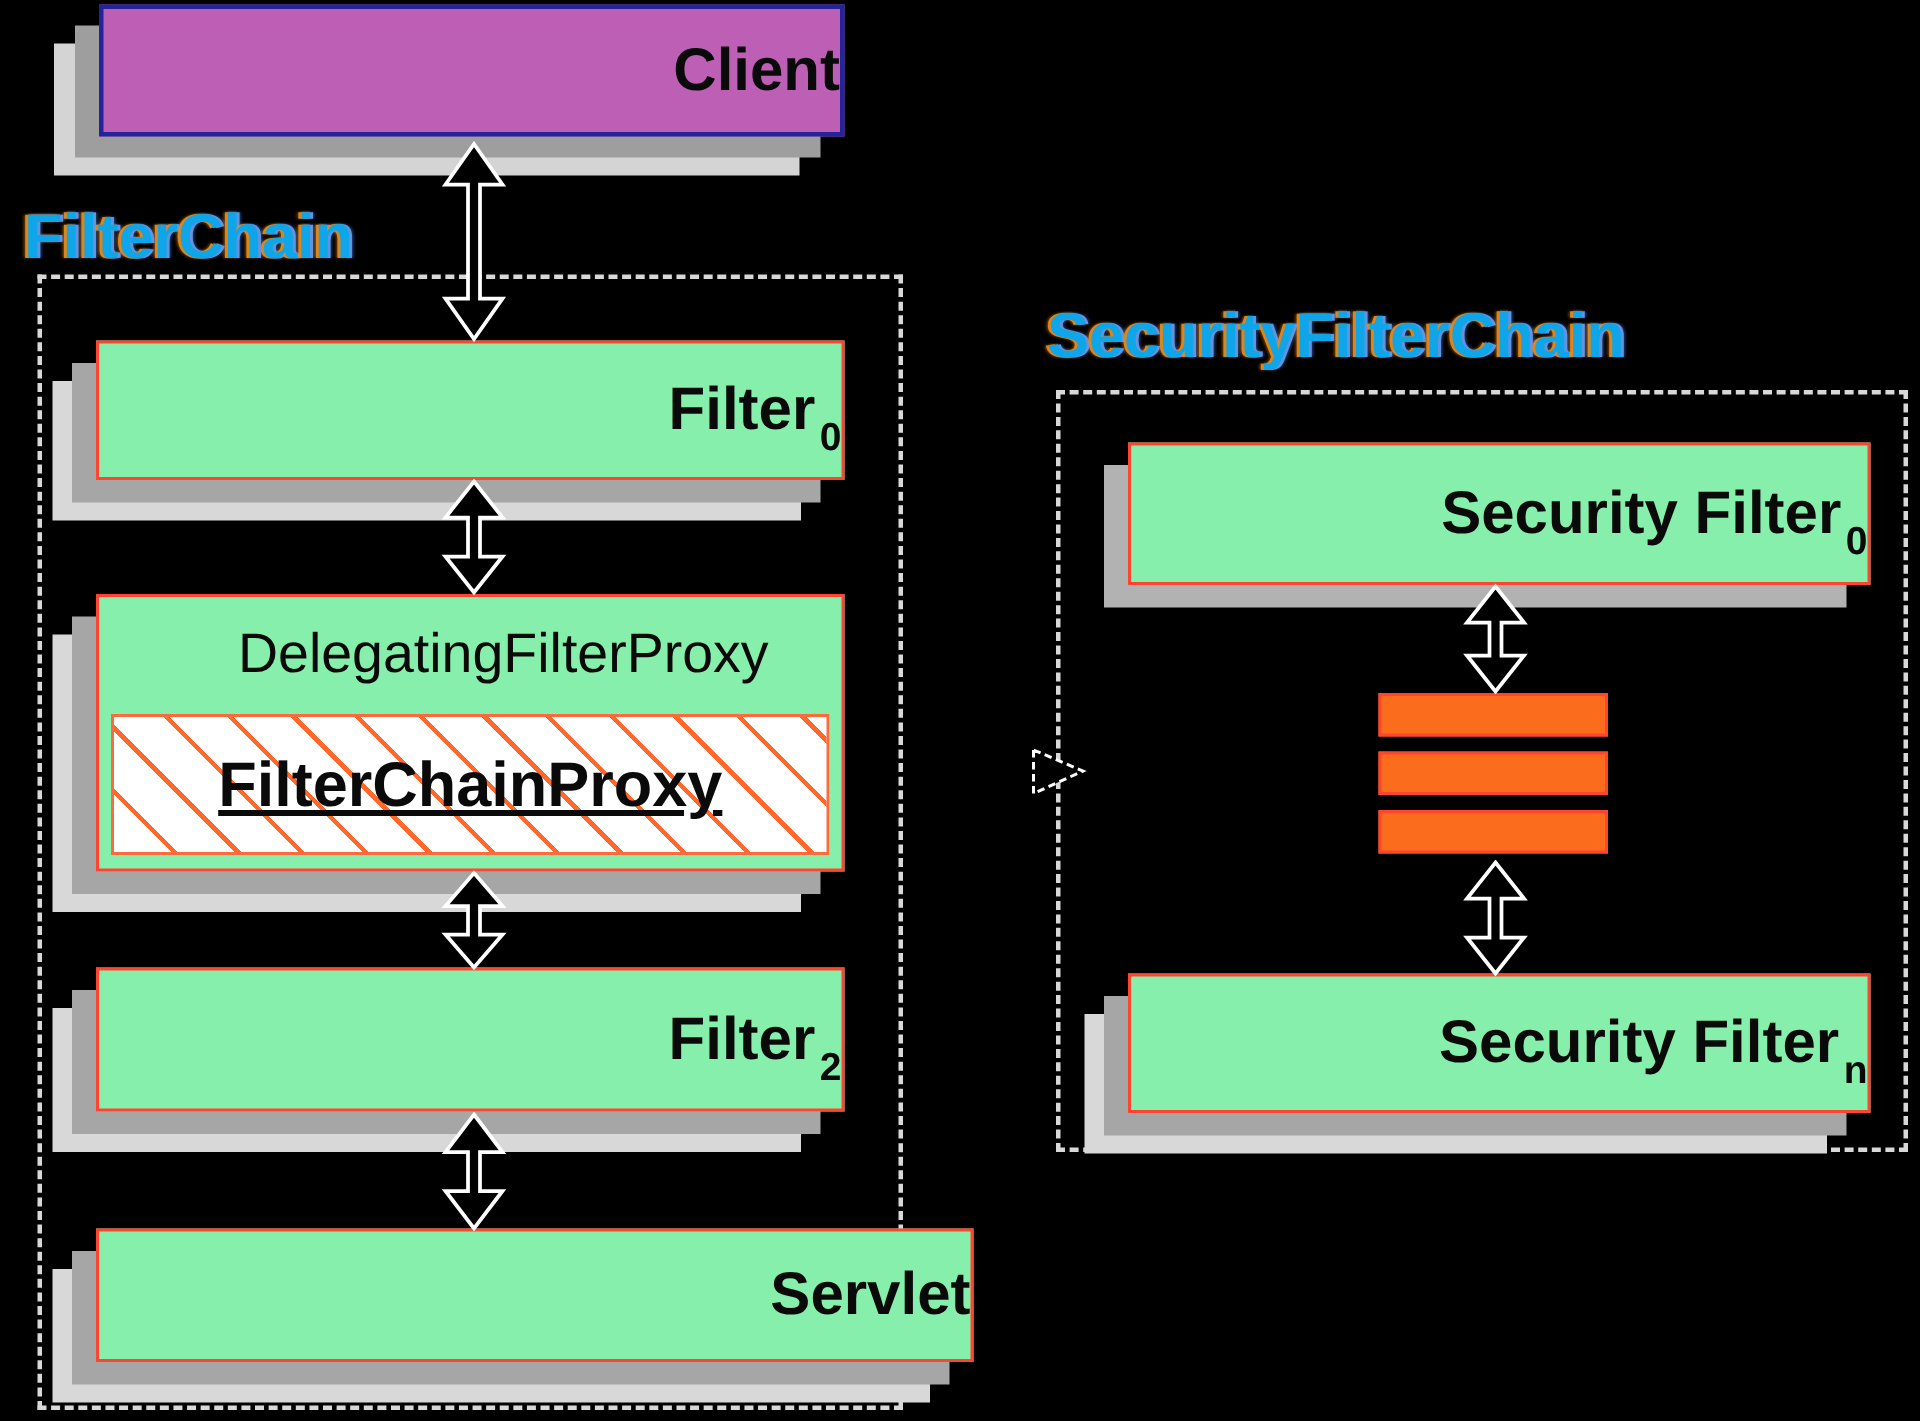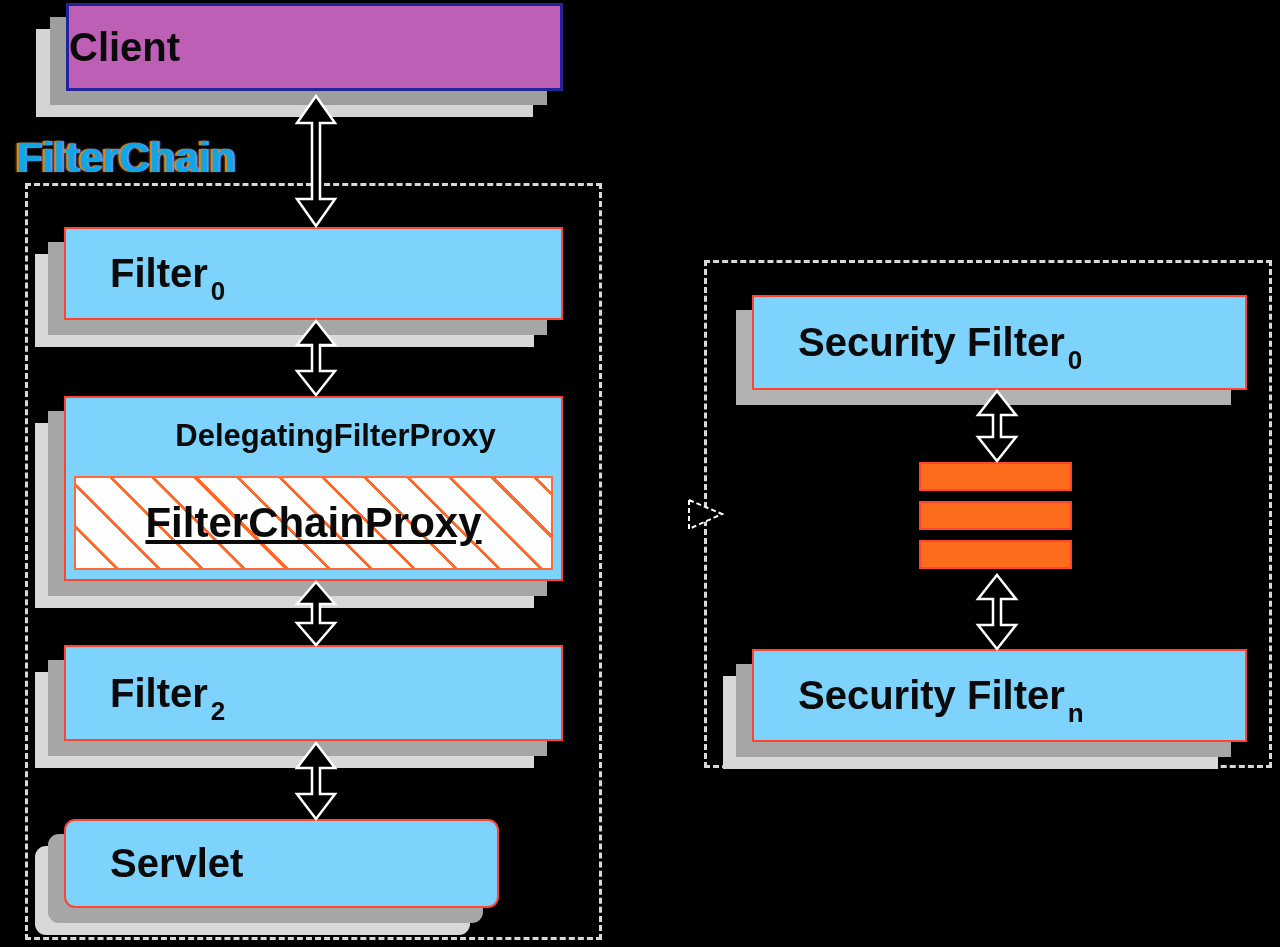--- a/index.html
+++ b/index.html
@@ -23,51 +23,51 @@
        2px 0 0 rgba(104,152,228,0.95),
       -3px 0 2px rgba(255,140,0,0.45),
        3px 0 2px rgba(70,130,255,0.45),
        0 -1px 1px rgba(255,255,255,0.22);
   }
   .fc-label  { left:16px;  top:134px; }
   .sfc-label { left:698px; top:200px; }
 
   
   .box {
-    position:absolute; display:flex; align-items:center; justify-content:flex-start;
+    position:absolute; display:flex; align-items:center; justify-content:flex-end;
     font-weight:bold; font-size:40px; color:#0a0a0a; white-space:nowrap;
   }
   .client {
     left:66px; top:3px; width:497px; height:88px;
     background:#bd5fb4; border:3px solid #24249a;
     box-shadow:-16px 14px 0 #9e9e9e, -30px 26px 0 #d4d4d4;
   }
   .orange {
-    background:#7dd3fc; border:2px solid #ff4430;
+    background:#86efac; border:2px solid #ff4430;
     box-shadow:-16px 15px 0 #a6a6a6, -29px 27px 0 #d8d8d8;
     padding-left:44px;
   }
   .filter0 { left:64px; top:227px; width:499px; height:93px; }
   .dfp     { left:64px; top:396px; width:499px; height:185px;
              flex-direction:column; justify-content:flex-start; }
   .dfp-title { width:100%; height:76px; display:flex; align-items:center;
-               justify-content:center; font-size:31px; font-weight:bold; }
+               justify-content:center; font-size:37px; font-weight:normal; }
   .hatch-box {
     position:absolute; left:8px; right:8px; top:78px; bottom:9px;
     background:
       repeating-linear-gradient(45deg,
         rgba(255,106,44,0) 0px, rgba(255,106,44,0) 27px,
         #ff6a2c 27px, #ff6a2c 30px),
       #ffffff;
     border:2px solid #ff6a3c;
     display:flex; align-items:center; justify-content:center;
     font-size:42px; font-weight:bold; color:#0a0a0a;text-decoration:underline;
   }
   .filter2 { left:64px; top:645px; width:499px; height:96px; }
-  .servlet { left:64px; top:819px; width:435px; height:89px;border-radius:11px; }
+  .servlet { left:64px; top:819px; width:585px; height:89px; }
   .sf0 { left:752px; top:295px; width:495px; height:95px;
          box-shadow:-16px 15px 0 #b2b2b2; }
   .sfn { left:752px; top:649px; width:495px; height:93px; }
 
   
   .bar { position:absolute; left:919px; width:153px; height:29px;
          background:#fb6d1d; border:2px solid #ff4430; }
   .bar-1 { top:462px; } .bar-2 { top:501px; } .bar-3 { top:540px; }
 
   
@@ -82,20 +82,21 @@
 </style>
 </head>
 <body>
 
 <div class="stage">
 
   <div class="dashed-box fc-box"></div>
   <div class="dashed-box sfc-box"></div>
 
   <div class="chain-label fc-label">FilterChain</div>
+  <div class="chain-label sfc-label">SecurityFilterChain</div>
 
   <div class="box client">
     <span>Client</span>
   </div>
 
   <div class="box orange filter0">
     <span>Filter</span>
       <span class="sub">0</span>
   </div>
 

